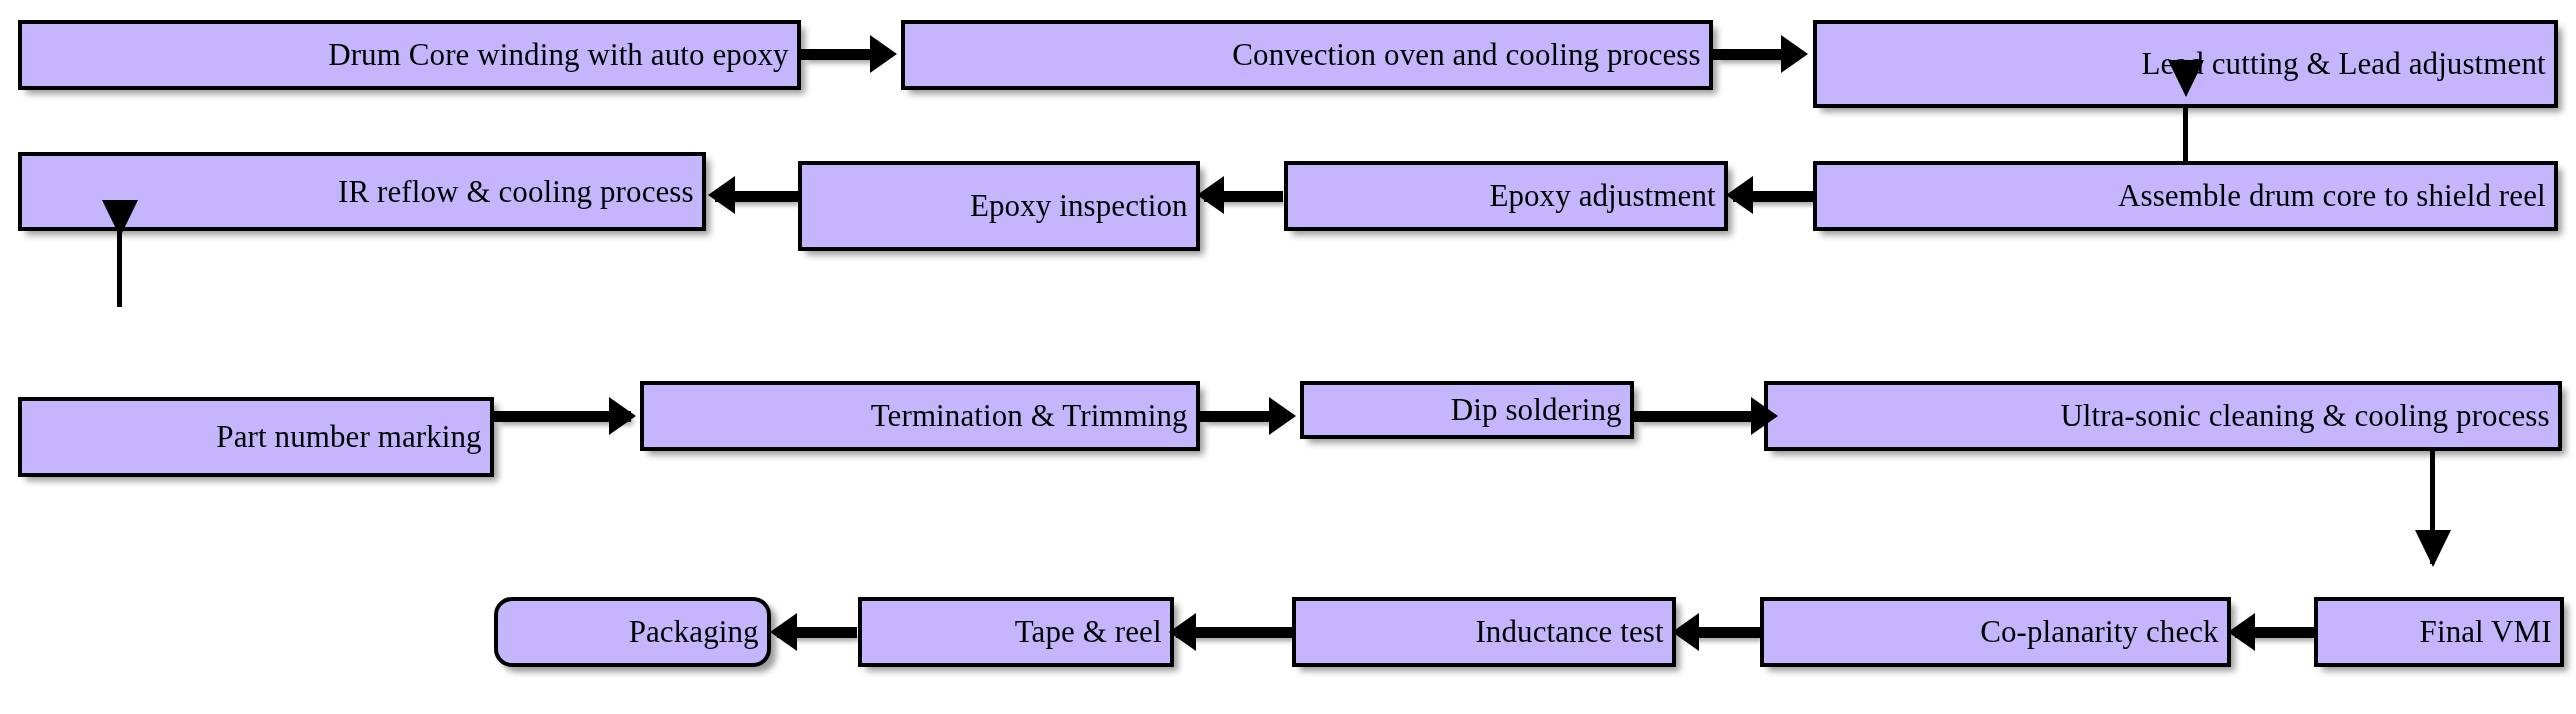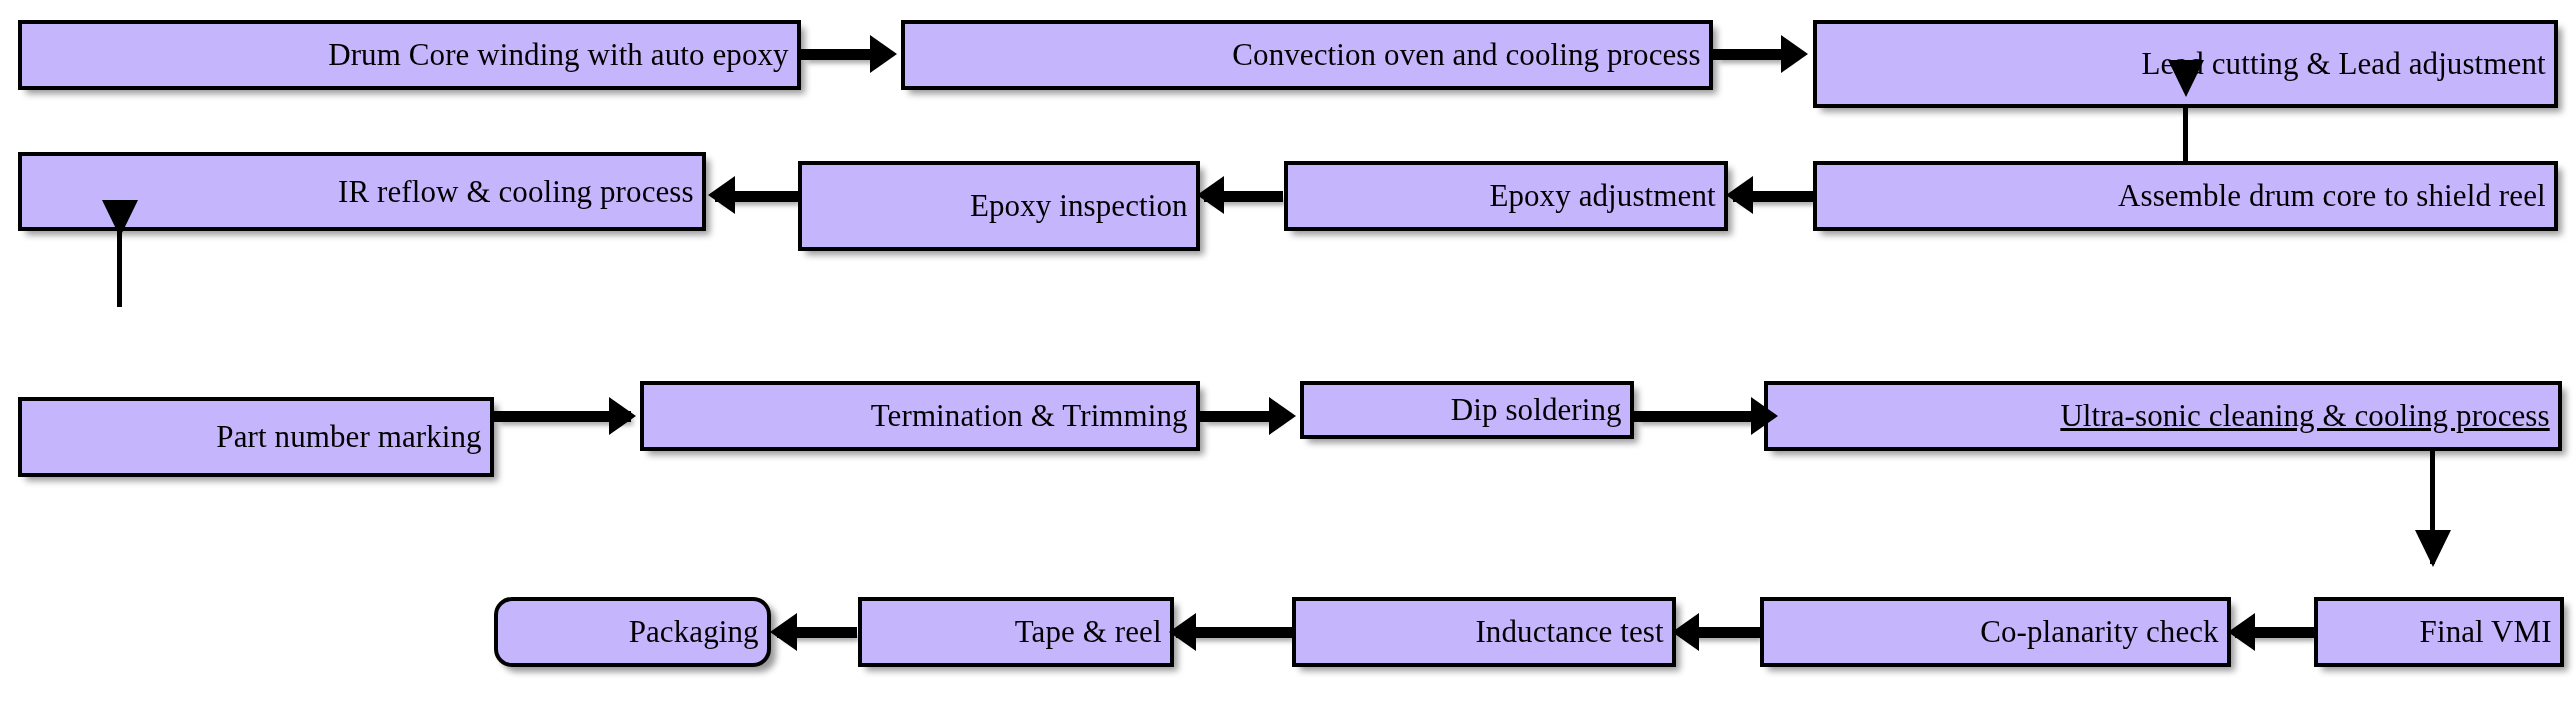--- a/index.html
+++ b/index.html
@@ -157,21 +157,21 @@
   <div class="h-conn" style="left:1200px; top:411px; width:80px;"></div>
   <div class="arrow-right" style="left:1269px; top:397px;"></div>
 
   <div class="node" style="left:1300px; top:381px; width:334px; height:58px;">
     <span class="node-label">Dip soldering</span>
   </div>
 
   <div class="h-conn" style="left:1634px; top:411px; width:128px;"></div>
   <div class="arrow-right" style="left:1751px; top:397px;"></div>
 
-  <div class="node" style="left:1764px; top:381px; width:798px; height:70px;text-decoration:underline;">
+  <div class="node" style="left:1764px; top:381px; width:798px; height:70px;">
     <span class="node-label">Ultra-sonic cleaning &amp; cooling process</span>
   </div>
 
   <div class="v-conn" style="left:2430px; top:451px; height:113px;"></div>
   <div class="arrow-down" style="left:2415px; top:530px;"></div>
 
   <div class="node" style="left:2314px; top:597px; width:250px; height:70px;">
     <span class="node-label">Final VMI</span>
   </div>
 

